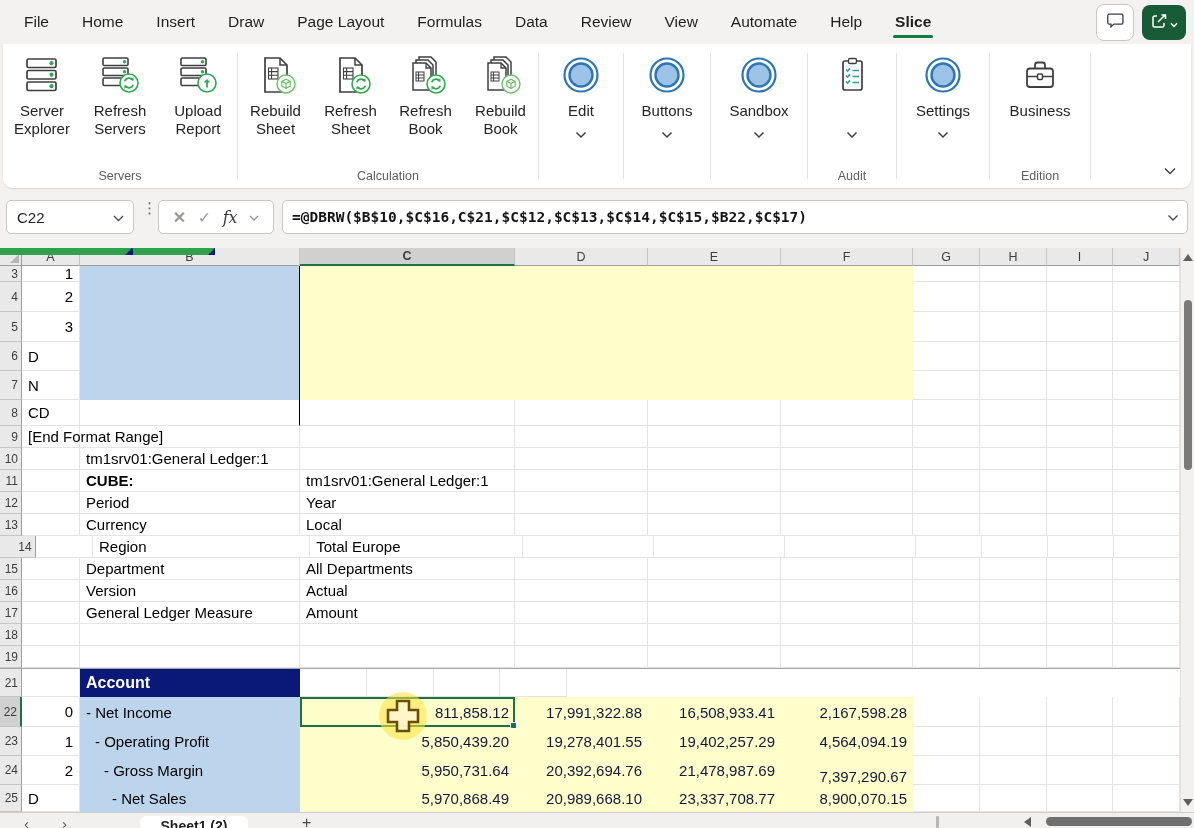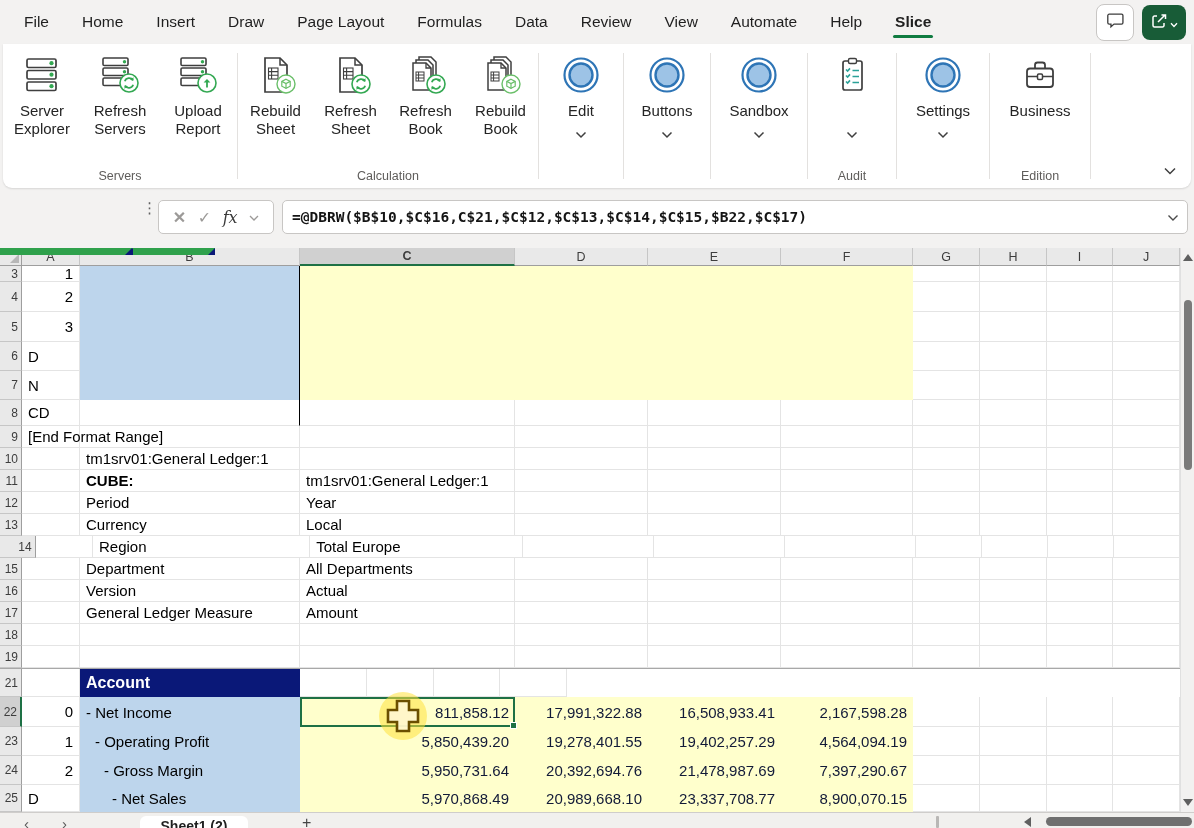--- a/index.html
+++ b/index.html
@@ -383,20 +383,28 @@
     </div>
     <div class="rdivider"></div>
     <div class="collapse-chev">
     <svg width="14" height="9" viewBox="0 0 14 9">
         <path d="M2 1.5 L7 6.5 L12 1.5" fill="none" stroke="#3f3f3f" stroke-width="1.5"></path>
       </svg>
   </div>
 </div>
 
 <div class="fbar">
+  <div class="namebox">
+    <span class="nbtext">C22</span>
+    <span style="padding-right:9px">
+      <svg width="11" height="7" viewBox="0 0 11 7">
+          <path d="M1 1 L5.5 5.5 L10 1" fill="none" stroke="#4a4a4a" stroke-width="1.3"></path>
+        </svg>
+    </span>
+  </div>
   <div class="dots3">⋮</div>
   <div class="fxbox">
     <span class="fxx">✕</span>
     <span class="fxchk">✓</span>
     <span class="fxfx">fx</span>
     <span>
       <svg width="10" height="7" viewBox="0 0 10 7">
           <path d="M1 1 L5 5 L9 1" fill="none" stroke="#9c9a98" stroke-width="1.3"></path>
         </svg>
     </span>
@@ -774,21 +782,21 @@
       </div>
       <div class="cell c-yellow al-r num" style="width: 215px;">
         <span>5,950,731.64</span>
       </div>
       <div class="cell c-yellow al-r num" style="width: 133px;">
         <span>20,392,694.76</span>
       </div>
       <div class="cell c-yellow al-r num" style="width: 133px;">
         <span>21,478,987.69</span>
       </div>
-      <div class="cell c-yellow al-r num" style="width: 132px;">
+      <div class="cell c-yellow al-r num" style="width: 132px; align-items: flex-end;">
         <span>7,397,290.67</span>
       </div>
       <div class="cell c-grid" style="width: 67px;"></div>
       <div class="cell c-grid" style="width: 67px;"></div>
       <div class="cell c-grid" style="width: 66px;"></div>
       <div class="cell c-grid" style="width: 67px;"></div>
     </div>
     <div class="gr" style="height: 27px;">
       <div class="rh" style="width: 22px;">25</div>
       <div class="cell c-grid" style="width: 58px;">

